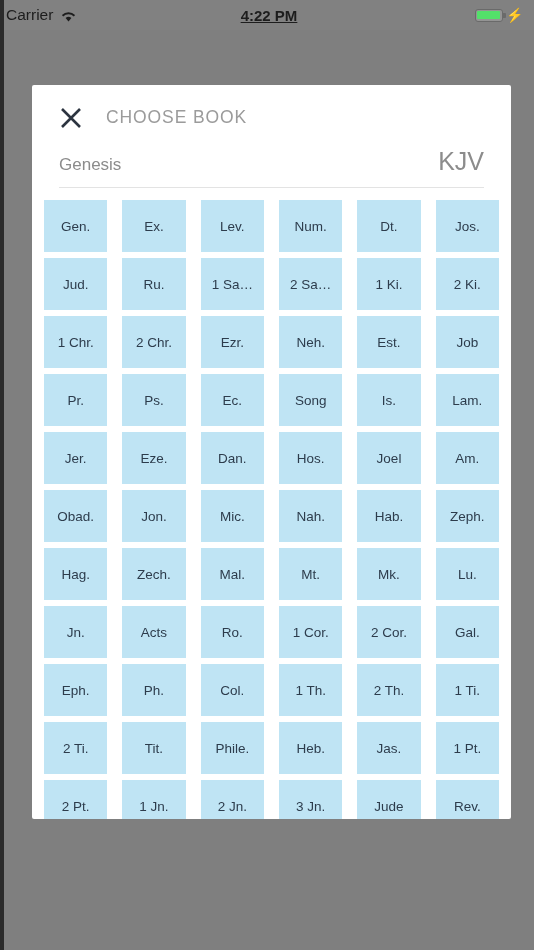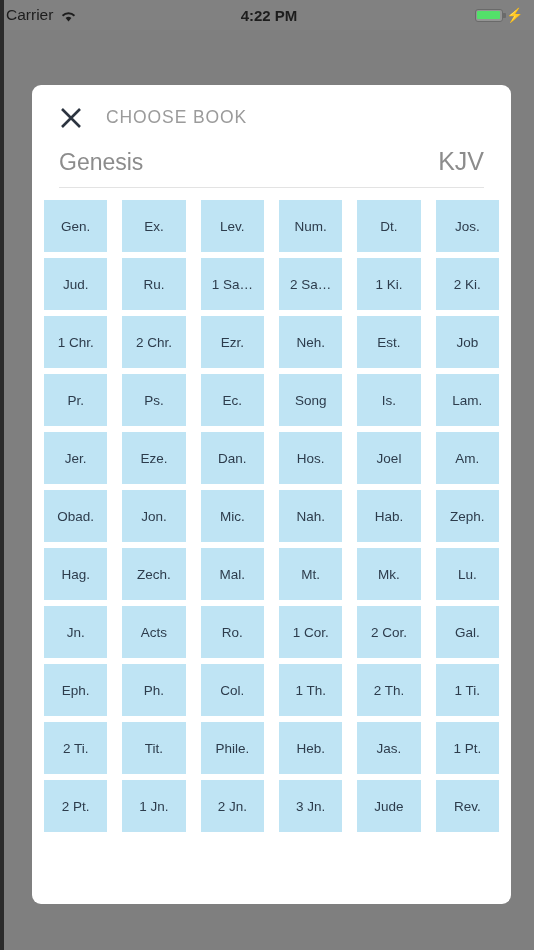--- a/index.html
+++ b/index.html
@@ -18,21 +18,21 @@
   .status-bar {
     position:absolute; top:0; left:0; right:0;
     height:30px;
     display:flex; align-items:center;
     padding:0 10px 0 2px;
     background:#818181;
     color:#1d1d1d;
     font-size:15.5px;
   }
   .status-left { display:flex; align-items:center; gap:7px; flex:0 0 auto; }
-  .status-center { position:absolute; left:0; right:0; text-align:center; font-weight:bold; font-size:15px; pointer-events:none; }
+  .status-center { position:absolute; left:0; right:0; text-align:center; font-weight:bold; font-size:15px; pointer-events:none;text-decoration:underline; }
   .status-right { margin-left:auto; display:flex; align-items:center; gap:4px; z-index:2; }
 
   .wifi-icon { display:block; width:17px; height:13px; }
   .battery {
     width:28px; height:13px;
     border:1.5px solid #6a6a6a;
     border-radius:3px;
     position:relative;
     background:#949494;
     padding:1.5px;
@@ -41,23 +41,23 @@
     content:""; position:absolute; right:-4px; top:3.5px;
     width:2.5px; height:5px; background:#6a6a6a; border-radius:0 1px 1px 0;
   }
   .battery-fill { height:100%; width:100%; background:#53e06a; border-radius:1px; }
   .bolt { font-size:14px; line-height:1; color:#1d1d1d; font-weight:bold; }
 
   
   .card {
     position:absolute;
     left:28px; top:85px;
-    width:479px; height:819px;
+    width:479px; height:734px;
     background:#ffffff;
-    border-radius:9px;
+    border-radius:2px;
     overflow:hidden;
   }
 
   .card-header {
     display:flex; align-items:center;
     padding:17px 0 0 27px;
     height:48px;
   }
   .close-icon {
     width:24px; height:24px;
@@ -69,21 +69,21 @@
     letter-spacing:0.9px;
     color:#9b9b9b;
   }
 
   .card-subhead {
     margin:14px 27px 0 27px;
     display:flex; align-items:baseline;
     padding-bottom:11px;
     border-bottom:1px solid #e3e3e3;
   }
-  .book-name { font-size:23px; color:#8c8c8c; }
+  .book-name { font-size:17px; color:#8c8c8c; }
   .version   { font-size:25px; color:#8c8c8c; margin-left:auto; }
 
   
   .book-grid {
     margin:12px 0 0 0;
     padding:0 12px;
     display:grid;
     grid-template-columns:repeat(6, 1fr);
     column-gap:15px;
     row-gap:6px;

